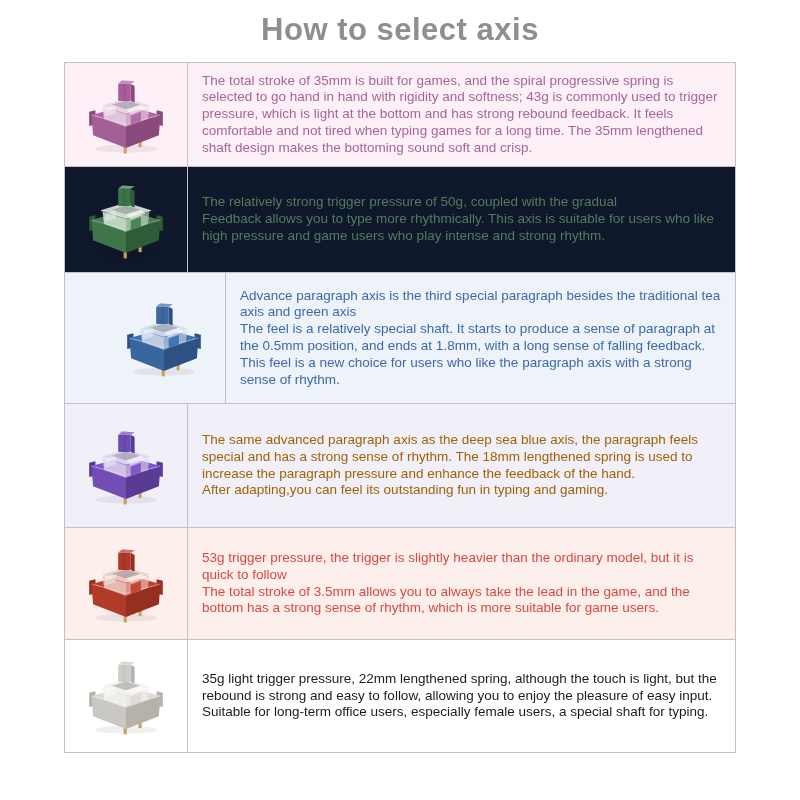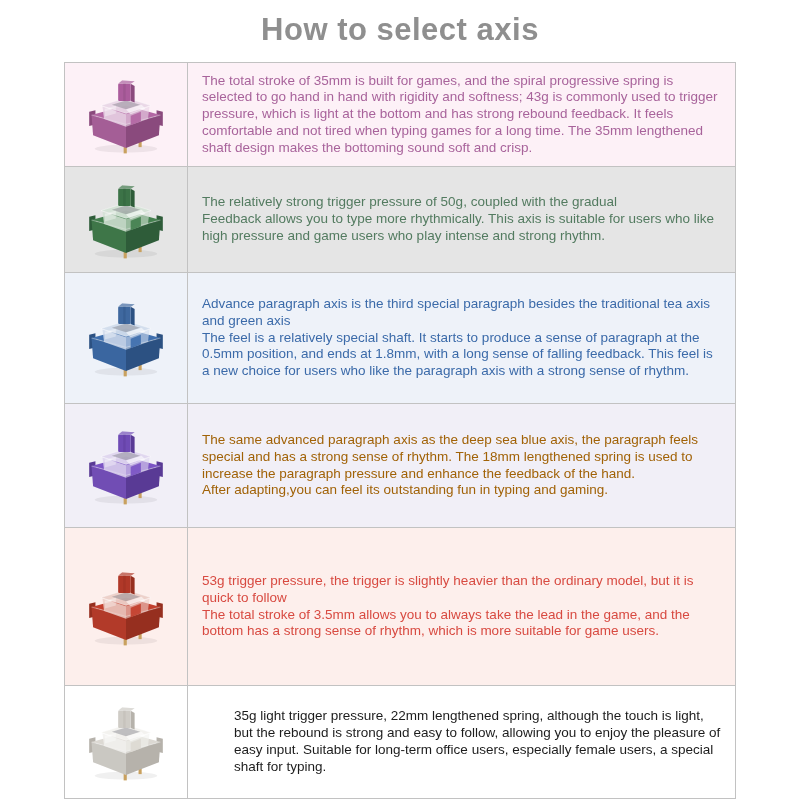--- a/index.html
+++ b/index.html
@@ -26,22 +26,22 @@
   }
   .row {
     display: flex;
     align-items: stretch;
   }
   .row + .row { border-top: 1px solid var(--border, #c2c2c2); }
   .row:nth-child(1) { height: 103px; }
   .row:nth-child(2) { height: 106px; }
   .row:nth-child(3) { height: 131px; }
   .row:nth-child(4) { height: 124px; }
-  .row:nth-child(5) { height: 158px; }
-  .row:nth-child(6) { height: 113px; gap: 32px; }
+  .row:nth-child(5) { height: 112px; }
+  .row:nth-child(6) { height: 113px; }
   .cell-img {
     width: 123px;
     flex: 0 0 123px;
     border-right: 1px solid var(--border, #c2c2c2);
     display: flex;
     align-items: center;
     justify-content: center;
   }
   svg.switch { width: 94px; height: 82px; display: block; }
   .cell-txt {
@@ -89,21 +89,21 @@
   <polygon points="50,12 55,8 71,9 66,12" fill="#ab5c9c"></polygon>
   <polygon points="50,12 55,8 71,9 66,12" fill="#ffffff" opacity="0.3"></polygon>
   <rect x="56.5" y="12" width="3" height="22" fill="#8a4a7d" opacity="0.35"></rect>
           </svg>
       </div>
       <div class="cell-txt">
         <p class="desc" style="color: rgb(168, 99, 155);">The total stroke of 35mm is built for games, and the spiral progressive spring is selected to go hand in hand with rigidity and softness; 43g is commonly used to trigger pressure, which is light at the bottom and has strong rebound feedback. It feels comfortable and not tired when typing games for a long time. The 35mm lengthened shaft design makes the bottoming sound soft and crisp.</p>
       </div>
     </div>
 
-    <div class="row" style="background: #e5e5e5;">
+    <div class="row" style="background: #0f172a;">
       <div class="cell-img">
         <svg class="switch" viewBox="0 0 120 104">
   <ellipse cx="60" cy="95" rx="40" ry="5" fill="#000" opacity="0.06"></ellipse>
   <rect x="57" y="90" width="4" height="11" fill="#c9a15f"></rect>
   <rect x="76" y="82" width="4" height="11" fill="#c9a15f"></rect>
   <polygon points="13,48 21,46 21,64 13,66" fill="#2e5c39"></polygon>
   <polygon points="107,48 99,46 99,64 107,66" fill="#2e5c39"></polygon>
   <polygon points="16,52 60,40 104,52 60,64" fill="#44804f"></polygon>
   <polygon points="16,52 60,64 60,94 18,78" fill="#44804f"></polygon>
   <polygon points="16,52 60,64 60,94 18,78" fill="#000" opacity="0.08"></polygon>
@@ -123,21 +123,21 @@
   <polygon points="50,12 55,8 71,9 66,12" fill="#ffffff" opacity="0.3"></polygon>
   <rect x="56.5" y="12" width="3" height="22" fill="#2e5c39" opacity="0.35"></rect>
           </svg>
       </div>
       <div class="cell-txt">
         <p class="desc" style="color: rgb(83, 123, 96);">The relatively strong trigger pressure of 50g, coupled with the gradual
 Feedback allows you to type more rhythmically. This axis is suitable for users who like high pressure and game users who play intense and strong rhythm.</p>
       </div>
     </div>
 
-    <div class="row" style="background: rgb(238, 242, 249);">
+    <div class="row" style="background: rgb(238, 242, 249); padding-left: 38px;">
       <div class="cell-img">
         <svg class="switch" viewBox="0 0 120 104">
   <ellipse cx="60" cy="95" rx="40" ry="5" fill="#000" opacity="0.06"></ellipse>
   <rect x="57" y="90" width="4" height="11" fill="#c9a15f"></rect>
   <rect x="76" y="82" width="4" height="11" fill="#c9a15f"></rect>
   <polygon points="13,48 21,46 21,64 13,66" fill="#2c5182"></polygon>
   <polygon points="107,48 99,46 99,64 107,66" fill="#2c5182"></polygon>
   <polygon points="16,52 60,40 104,52 60,64" fill="#3f6fae"></polygon>
   <polygon points="16,52 60,64 60,94 18,78" fill="#3f6fae"></polygon>
   <polygon points="16,52 60,64 60,94 18,78" fill="#000" opacity="0.08"></polygon>

